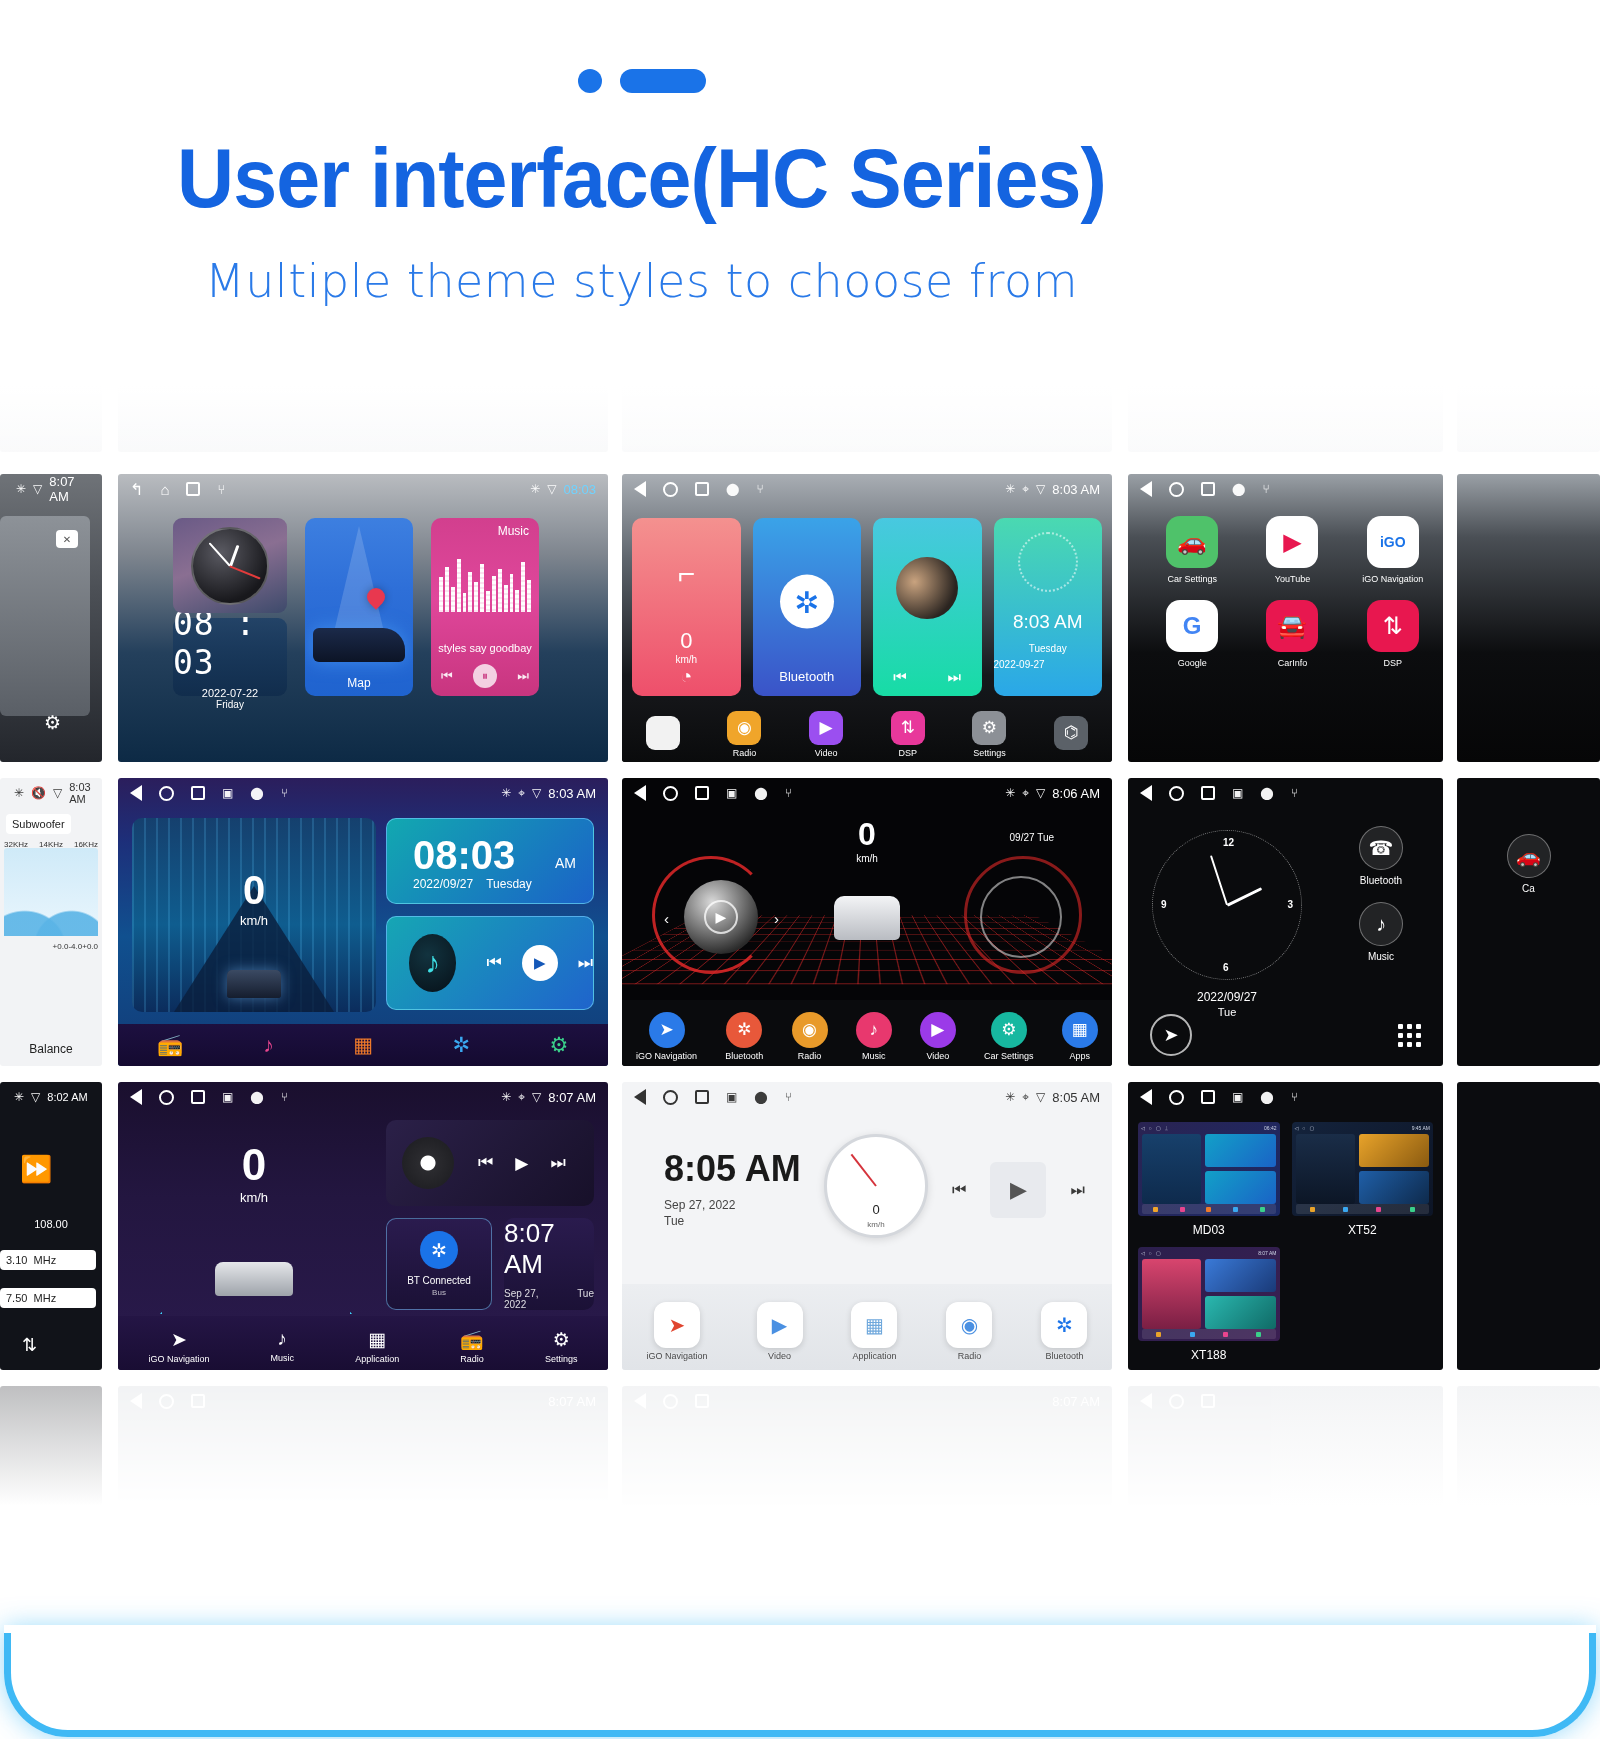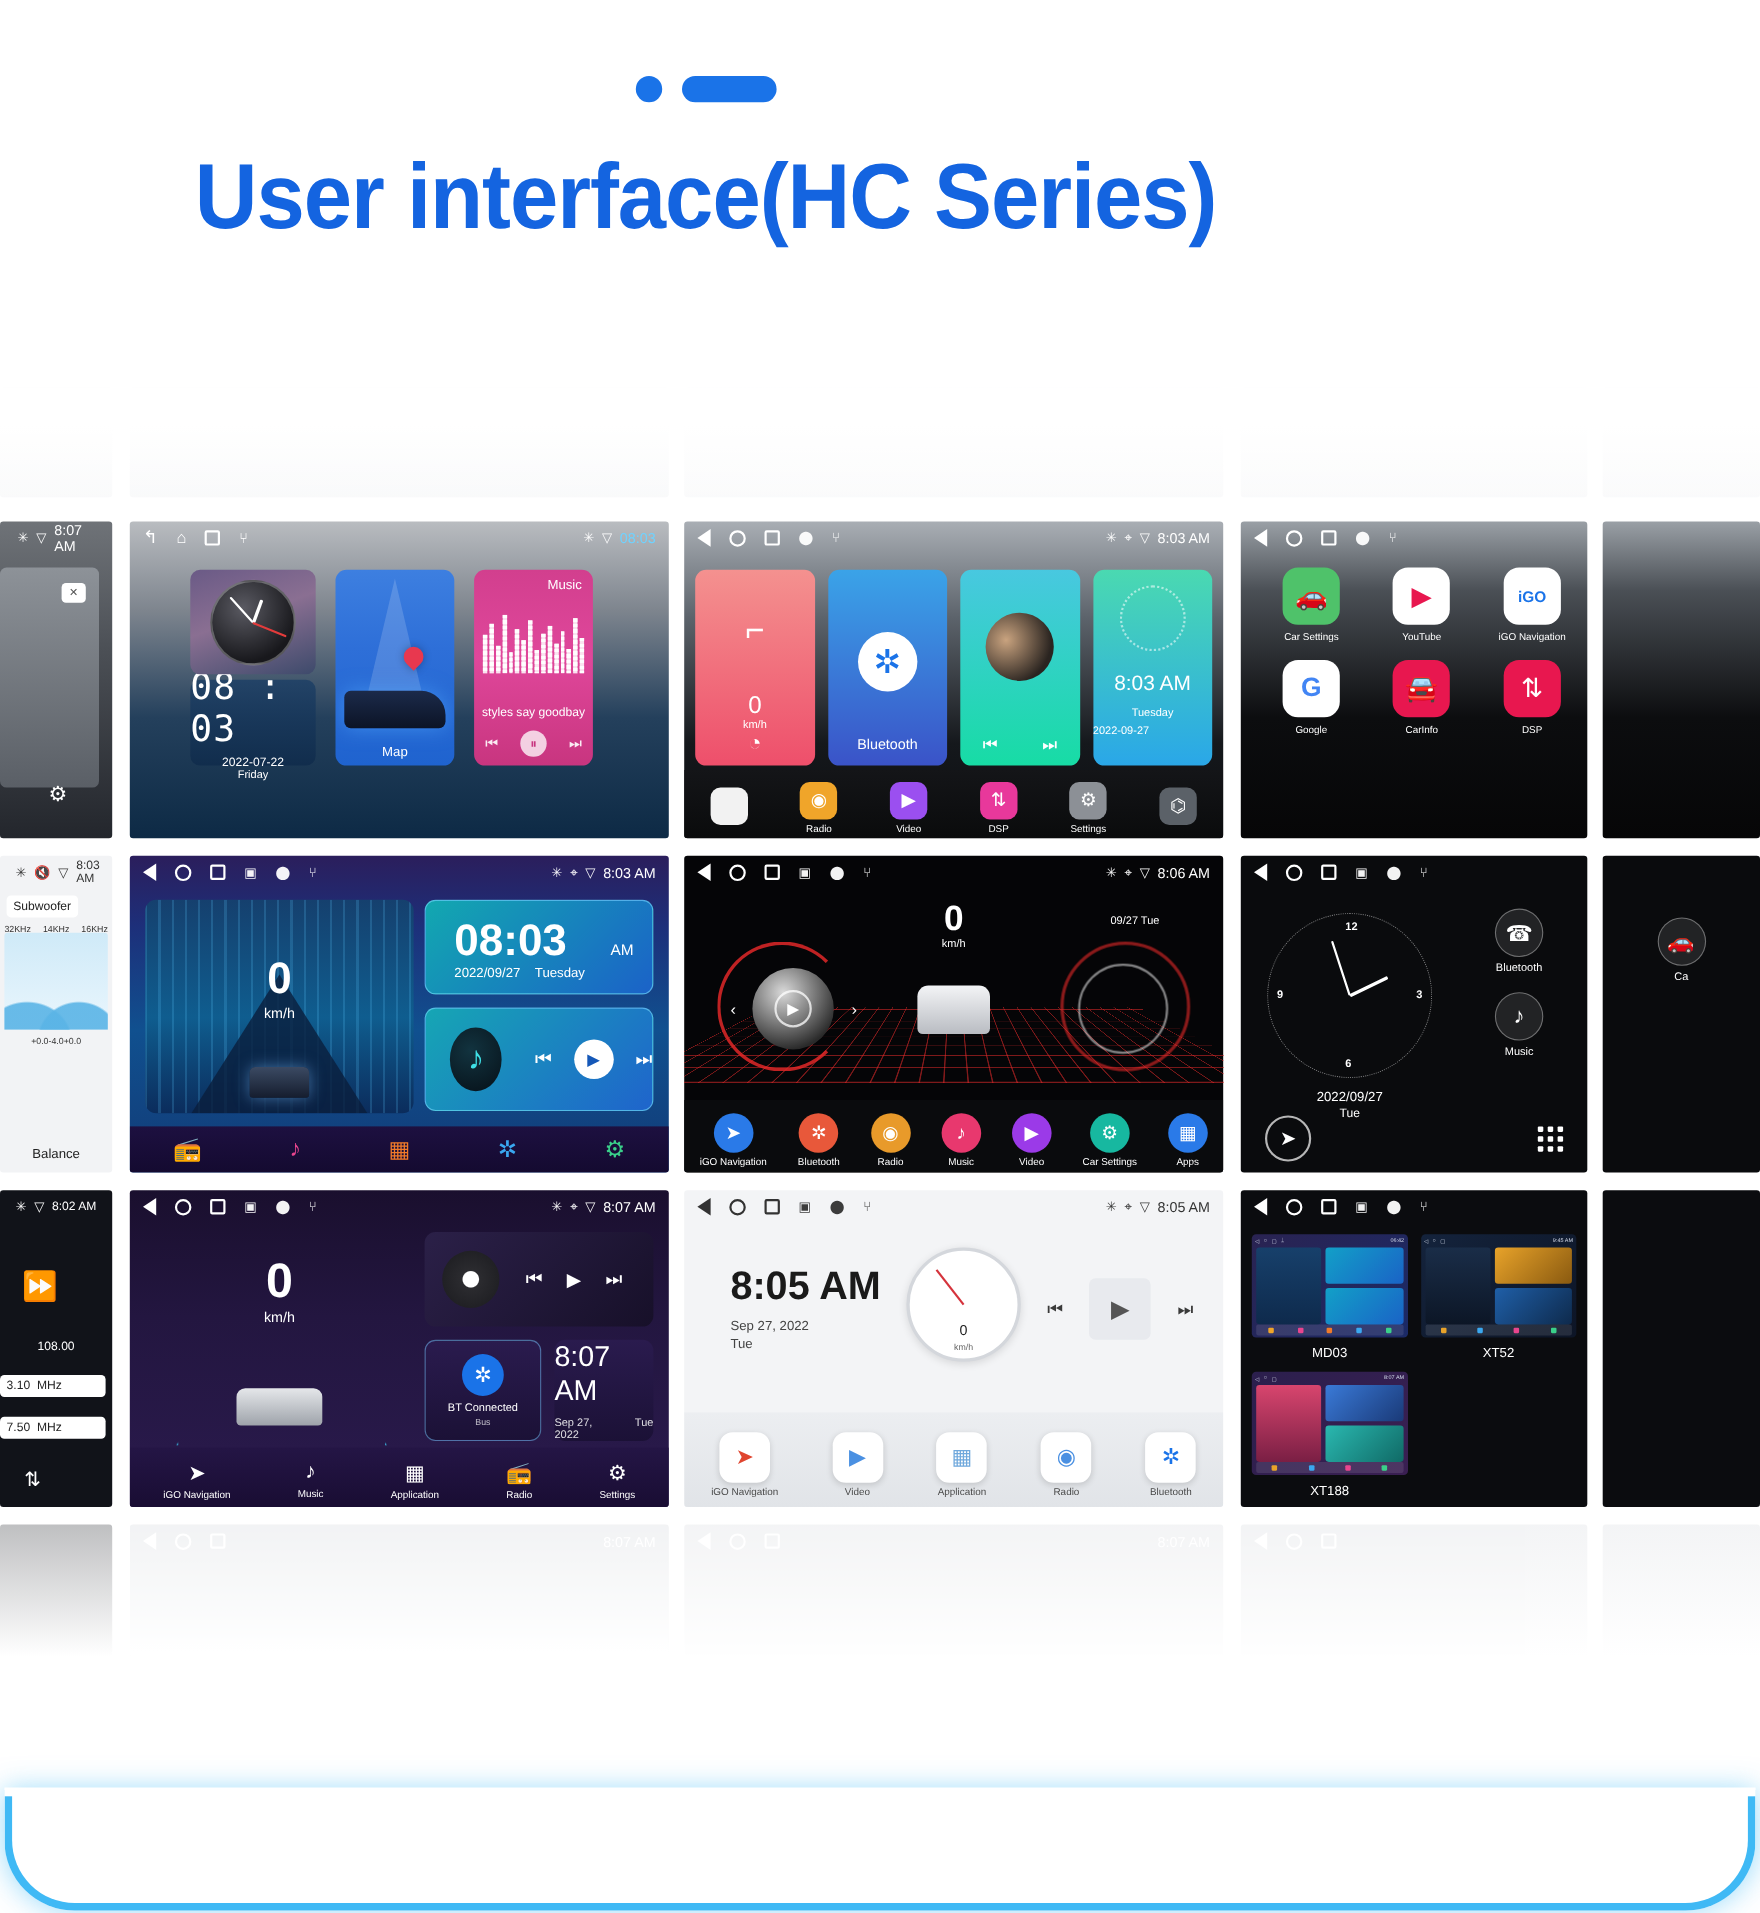--- a/index.html
+++ b/index.html
@@ -348,20 +348,21 @@
 </style>
 </head>
 <body>
 
 <div class="header">
   <div class="pips">
     <span class="pip-dot"></span>
     <span class="pip-bar"></span>
   </div>
   <div class="title">User interface(HC Series)</div>
+  <div class="subtitle">Multiple theme styles to choose from</div>
 </div>
 
 <div class="grid">
 
   <div class="tile ghost" id="t-r1c1"></div>
   <div class="tile ghost" id="t-r1c2"></div>
   <div class="tile ghost" id="t-r1c3"></div>
   <div class="tile ghost" id="t-r1c4"></div>
   <div class="tile ghost" id="t-r1c5"></div>
 
@@ -573,21 +574,21 @@
         <span style="font-size:11px">8:03 AM</span>
       </div>
     </div>
     <div style="position:absolute;left:6px;top:36px;" class="pill">Subwoofer</div>
     <div style="position:absolute;left:4px;top:62px;right:4px;display:flex;justify-content:space-between;font-size:8px;color:#333;">
       <span>32KHz</span>
       <span>14KHz</span>
       <span>16KHz</span>
     </div>
     <div class="eqgraph"></div>
-    <div style="position:absolute;left:4px;top:164px;right:4px;display:flex;justify-content:center;font-size:8px;color:#333;">
+    <div style="position:absolute;left:4px;top:164px;right:4px;display:flex;justify-content:flex-end;font-size:8px;color:#333;">
       <span>+0.0</span>
       <span>-4.0</span>
       <span>+0.0</span>
     </div>
     <div style="position:absolute;left:0;bottom:10px;width:100%;text-align:center;font-size:12px;color:#222;">Balance</div>
   </div>
 
   <div class="tile" id="t-r3c2">
     <div class="sbar">
       <div class="navs">

